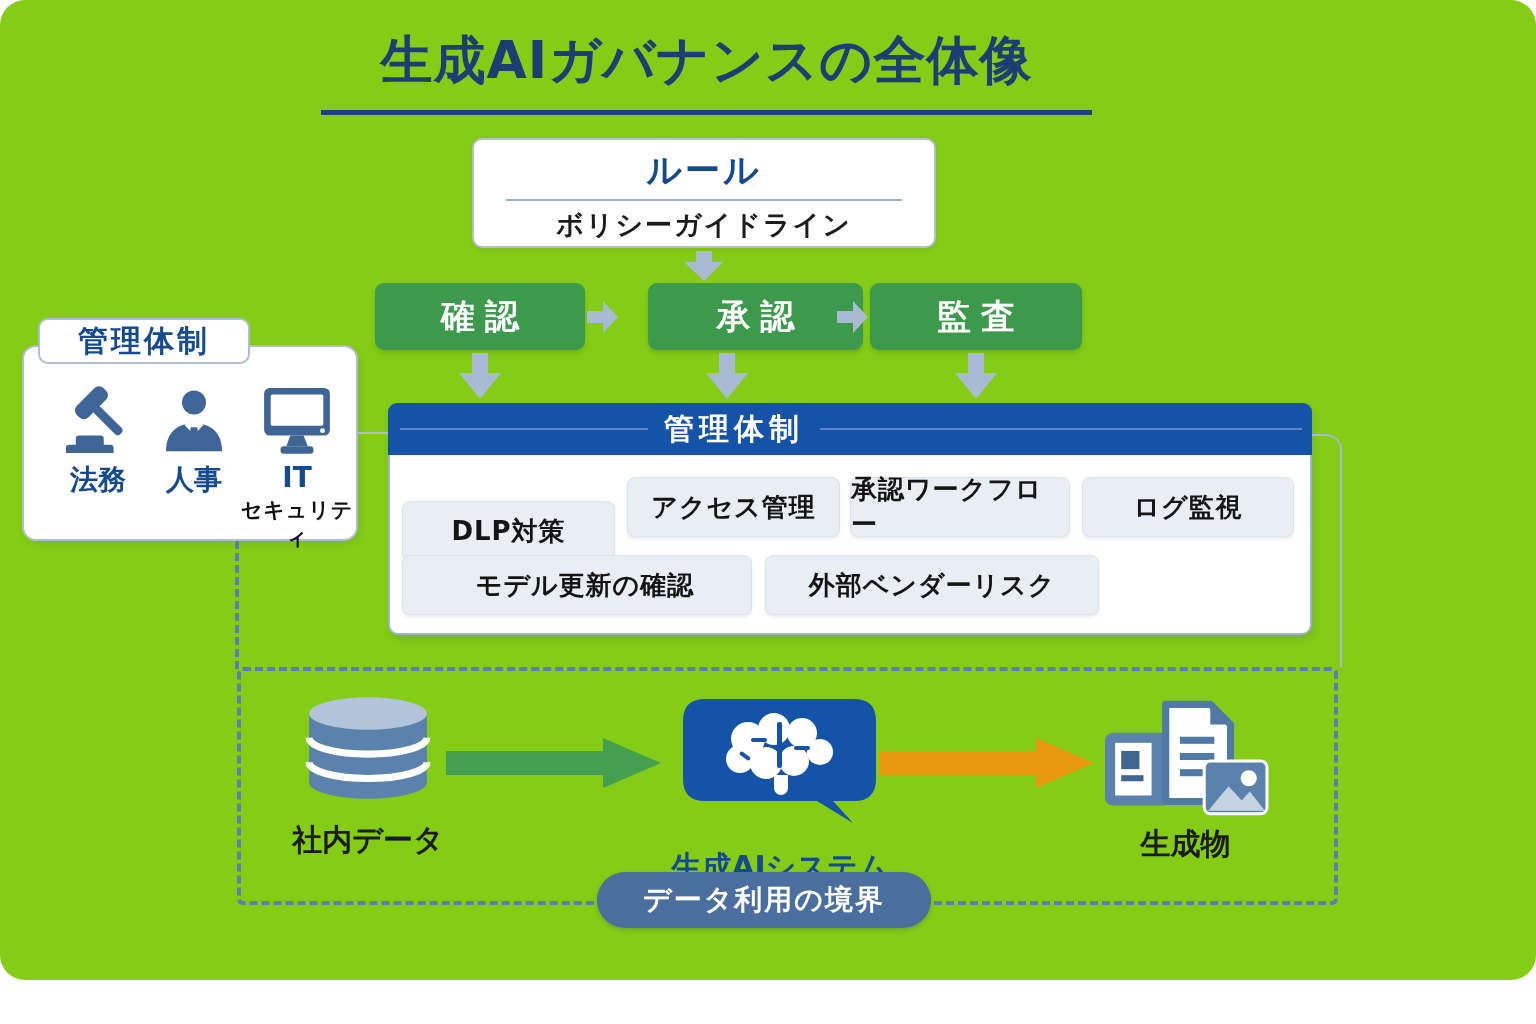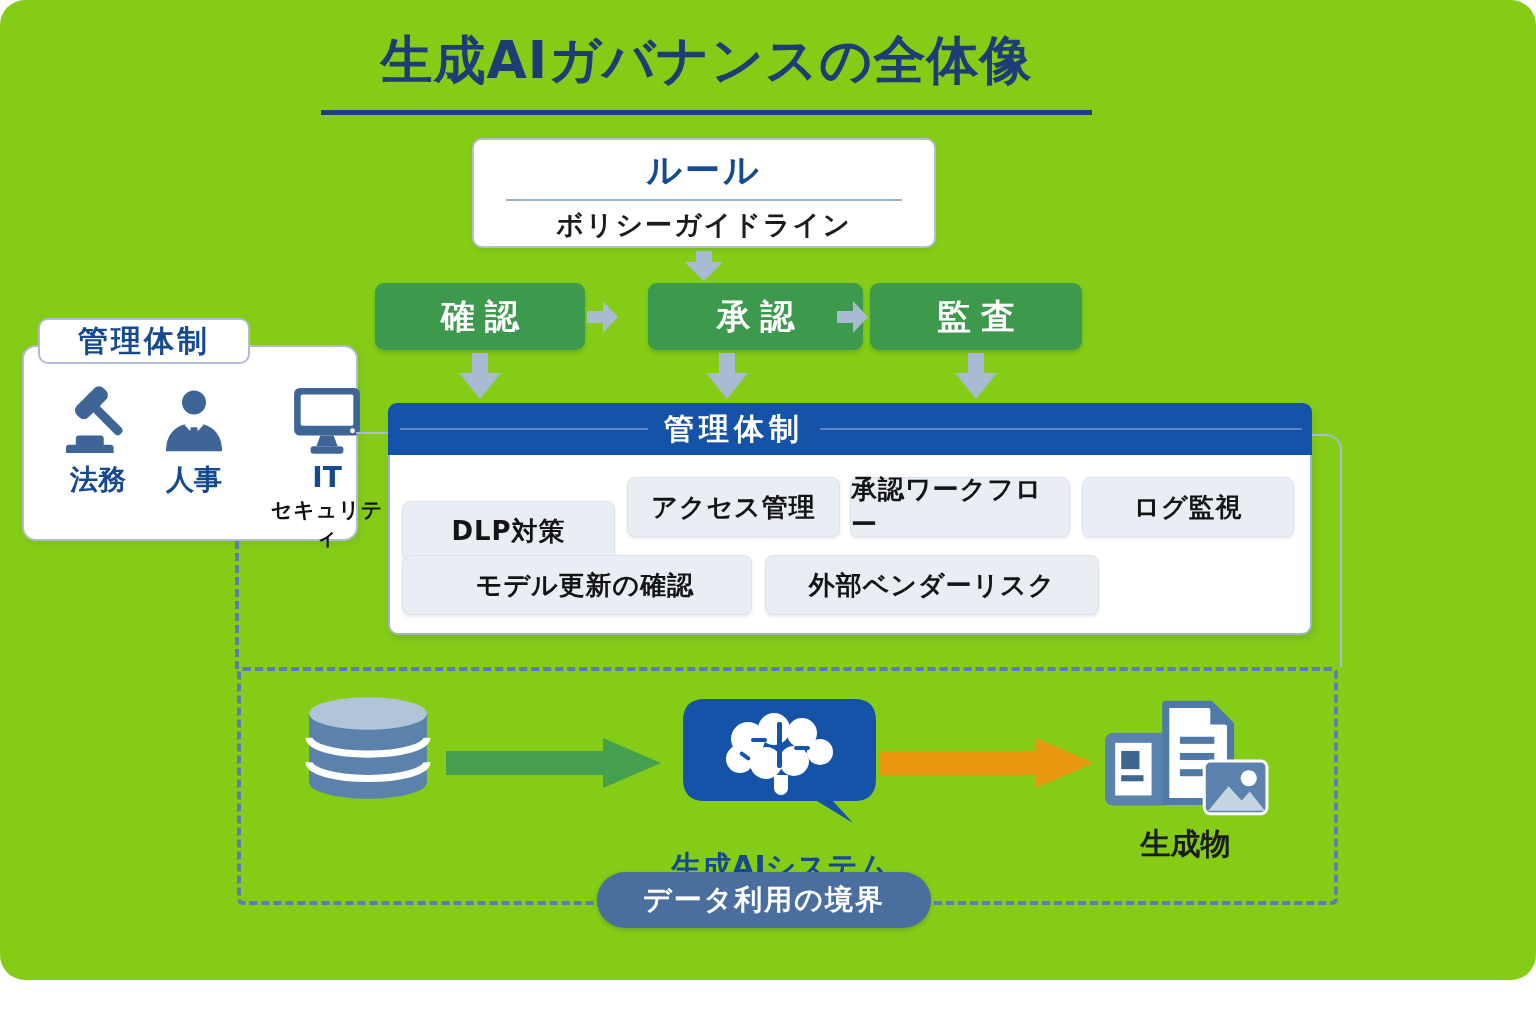--- a/index.html
+++ b/index.html
@@ -36,21 +36,21 @@
   .org-box { position: absolute; left: 22px; top: 345px; width: 336px; height: 196px;
              background: #fff; border: 2px solid #b0bdd0; border-radius: 14px;
              box-shadow: 2px 3px 6px rgba(40,60,100,0.10); }
   .org-tab { position: absolute; left: 38px; top: 318px; width: 212px; height: 46px;
              background: #fff; border: 2px solid #b0bdd0; border-radius: 10px; z-index: 3;
              display: flex; align-items: center; justify-content: center;
              font-size: 30px; font-weight: 700; color: #164a8e; letter-spacing: 3px; }
   .org-member { position: absolute; top: 36px; text-align: center; }
   .org-m1 { left: 26px;  width: 96px; }
   .org-m2 { left: 122px; width: 96px; }
-  .org-m3 { left: 214px; width: 118px; margin-left: 30px; }
+  .org-m3 { left: 214px; width: 118px; }
   .member-icon { display: block; margin: 0 auto; height: 74px; }
   .member-label { font-size: 28px; font-weight: 700; color: #164a8e; margin-top: 4px; }
   .member-sublabel { font-size: 21px; font-weight: 600; color: #111; margin-top: 2px; letter-spacing: 1px; }
 
   
   .connector-h { position: absolute; left: 356px; top: 432px; width: 34px; height: 0;
                  border-top: 2px solid #b0bdd0; }
   .connector-r { position: absolute; left: 1312px; top: 434px; width: 30px; height: 233px;
                  border-top: 2px solid #a9bbd2; border-right: 2px solid #a9bbd2;
                  border-top-right-radius: 16px; }
@@ -179,20 +179,21 @@
   <div class="dash-v"></div>
 
   <div class="boundary"></div>
 
   <svg class="icon" style="left:303px;top:692px" width="130" height="112" viewBox="0 0 128 108">
     <path d="M6 20 v68 a58 16 0 0 0 116 0 V20 Z" fill="#5b82ad"></path>
     <ellipse cx="64" cy="20" rx="58" ry="16" fill="#b2c4d9"></ellipse>
     <path d="M6 44 a58 16 0 0 0 116 0" stroke="#ffffff" stroke-width="7" fill="none"></path>
     <path d="M6 68 a58 16 0 0 0 116 0" stroke="#ffffff" stroke-width="7" fill="none"></path>
   </svg>
+  <div class="flow-label" style="left:258px;top:820px;width:220px">社内データ</div>
 
   <svg class="icon" style="left:446px;top:737px" width="216" height="52" viewBox="0 0 216 52">
     <path d="M0 14 h157 V1 l58 25 -58 25 V38 H0 Z" fill="#44a04e"></path>
   </svg>
 
   <svg class="icon" style="left:681px;top:697px" width="197" height="128" viewBox="0 0 197 128">
     <path d="M24 2 H173 Q195 2 195 24 V82 Q195 104 173 104 H152 L172 126 L136 104 H24 Q2 104 2 82 V24 Q2 2 24 2 Z" fill="#1553a8"></path>
     <g fill="#ffffff">
       <circle cx="67" cy="42" r="17"></circle>
       <circle cx="93" cy="32" r="16"></circle>

